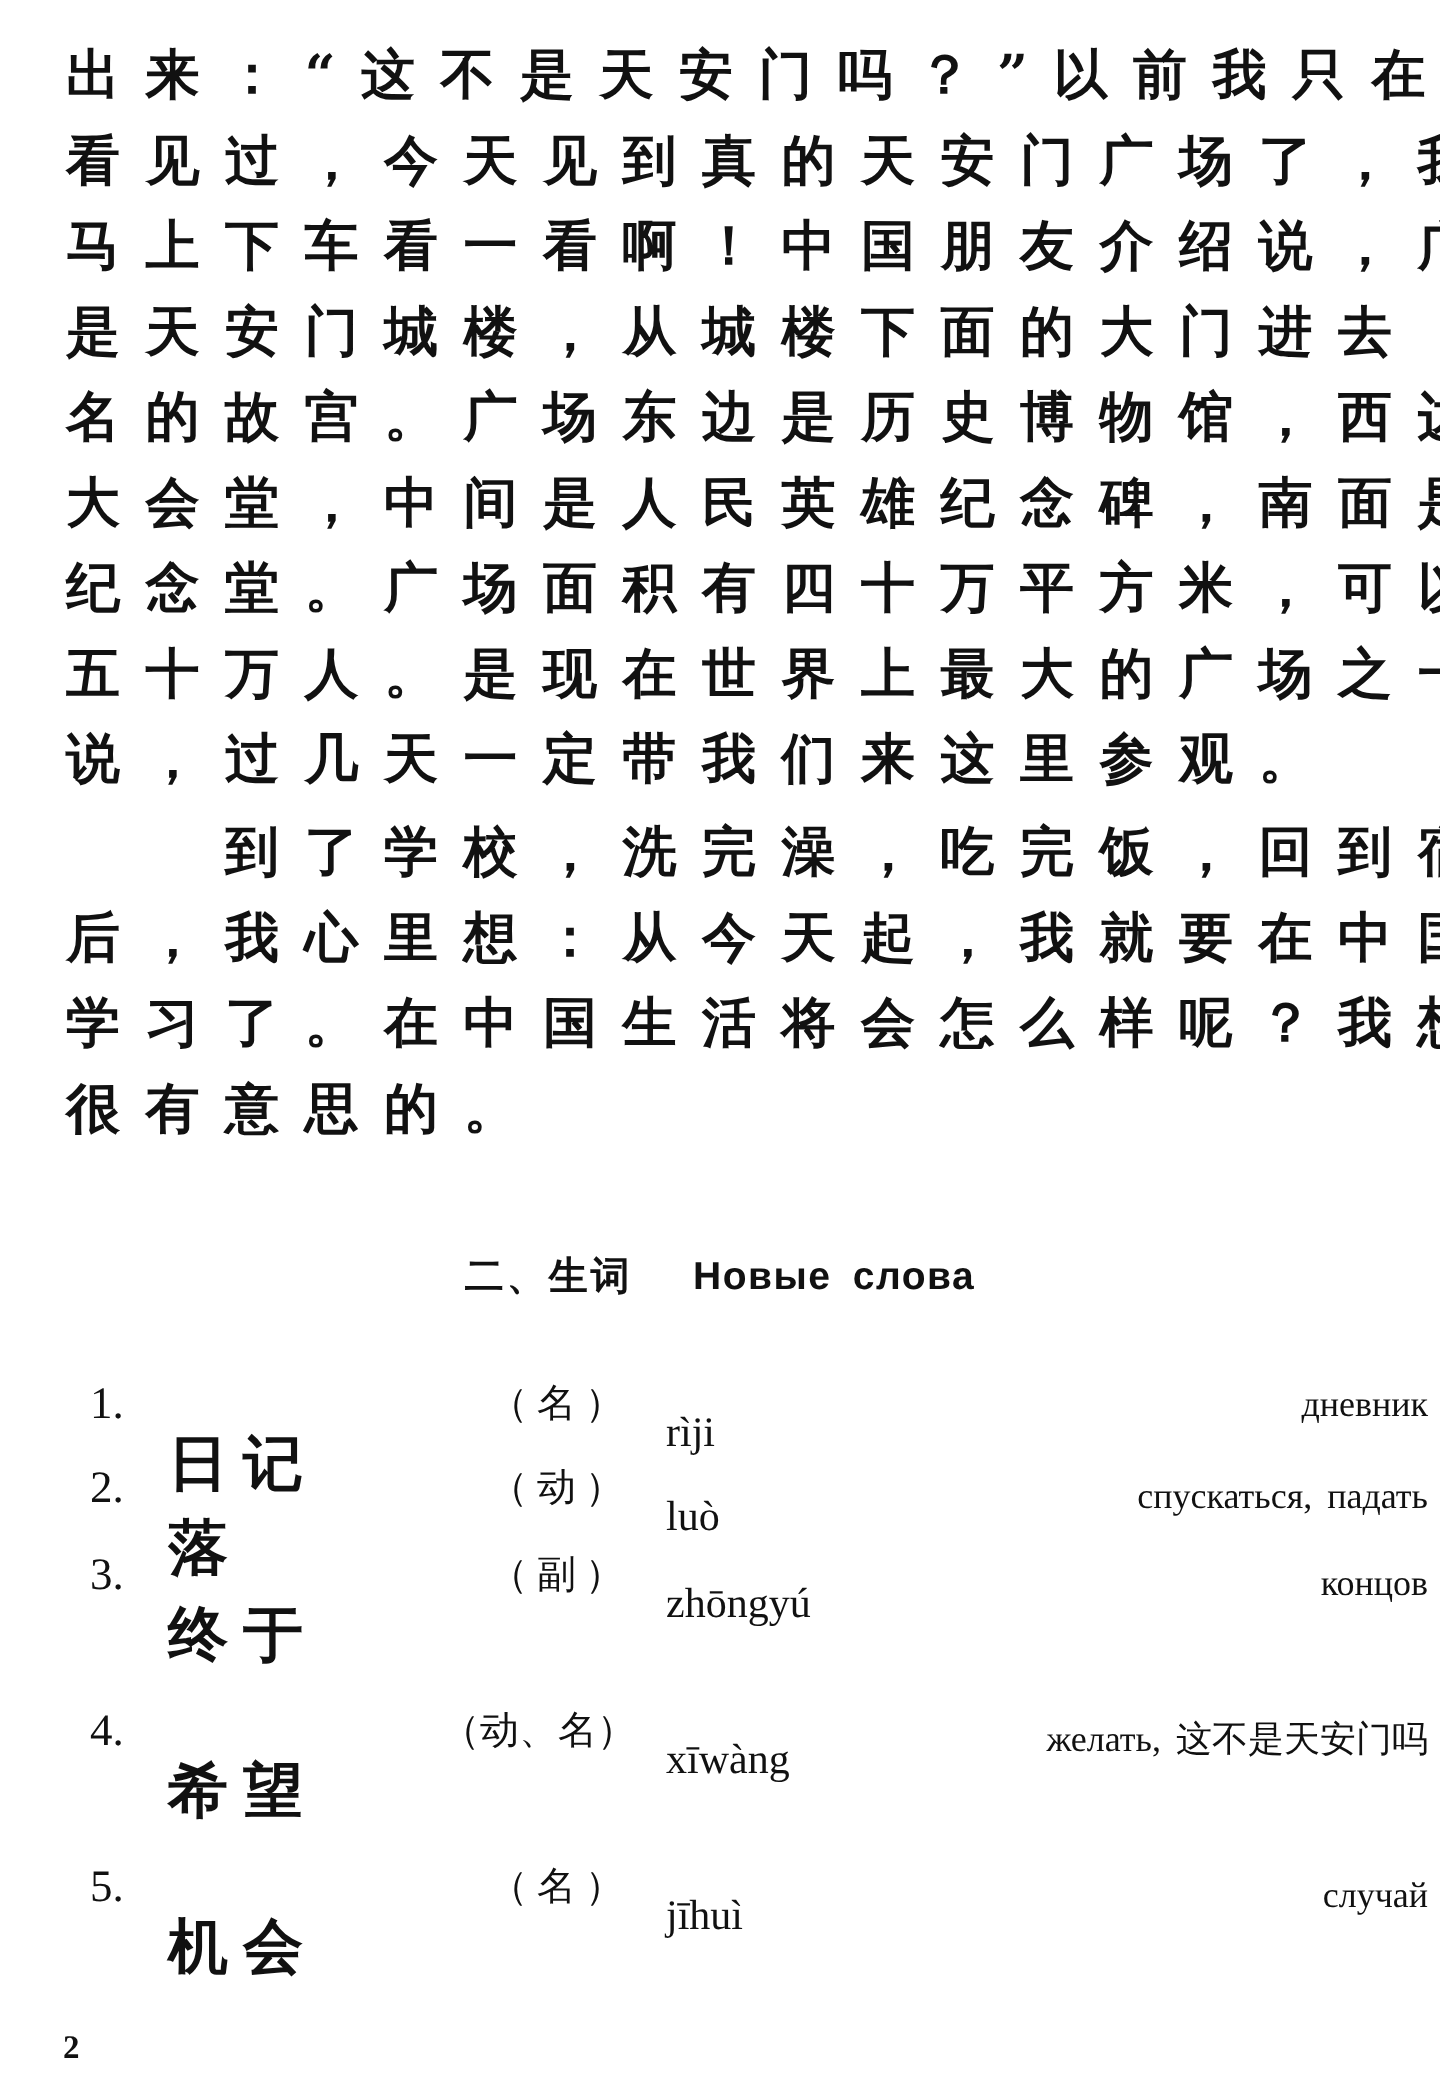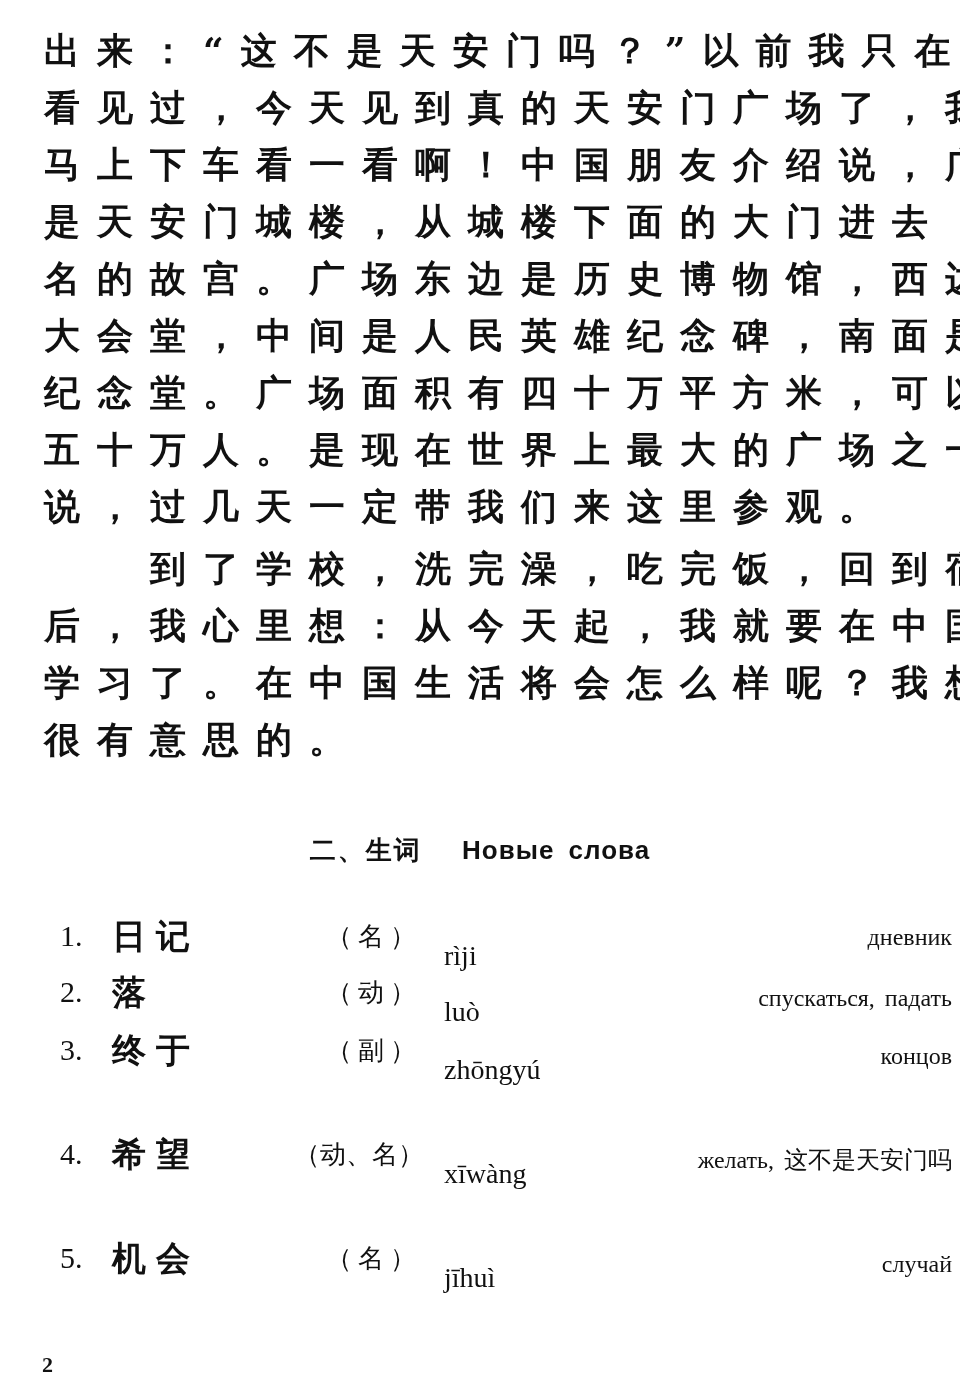--- a/index.html
+++ b/index.html
@@ -53,24 +53,25 @@
     .v-num {
       position: absolute;
       left: 60px;
       font-family: "Liberation Serif", serif;
       font-size: 30px;
       line-height: 40px;
     }
     .v-word {
       position: absolute;
       left: 112px;
-      font-size: 34px;
+      font-size: 40px;
       line-height: 40px;
       letter-spacing: 10px;
       font-weight: 600;
+      margin-top: 40px;
     }
     .v-pos {
       position: absolute;
       font-size: 26px;
       line-height: 40px;
       letter-spacing: 6px;
     }
     .v-pinyin {
       position: absolute;
       left: 444px;

